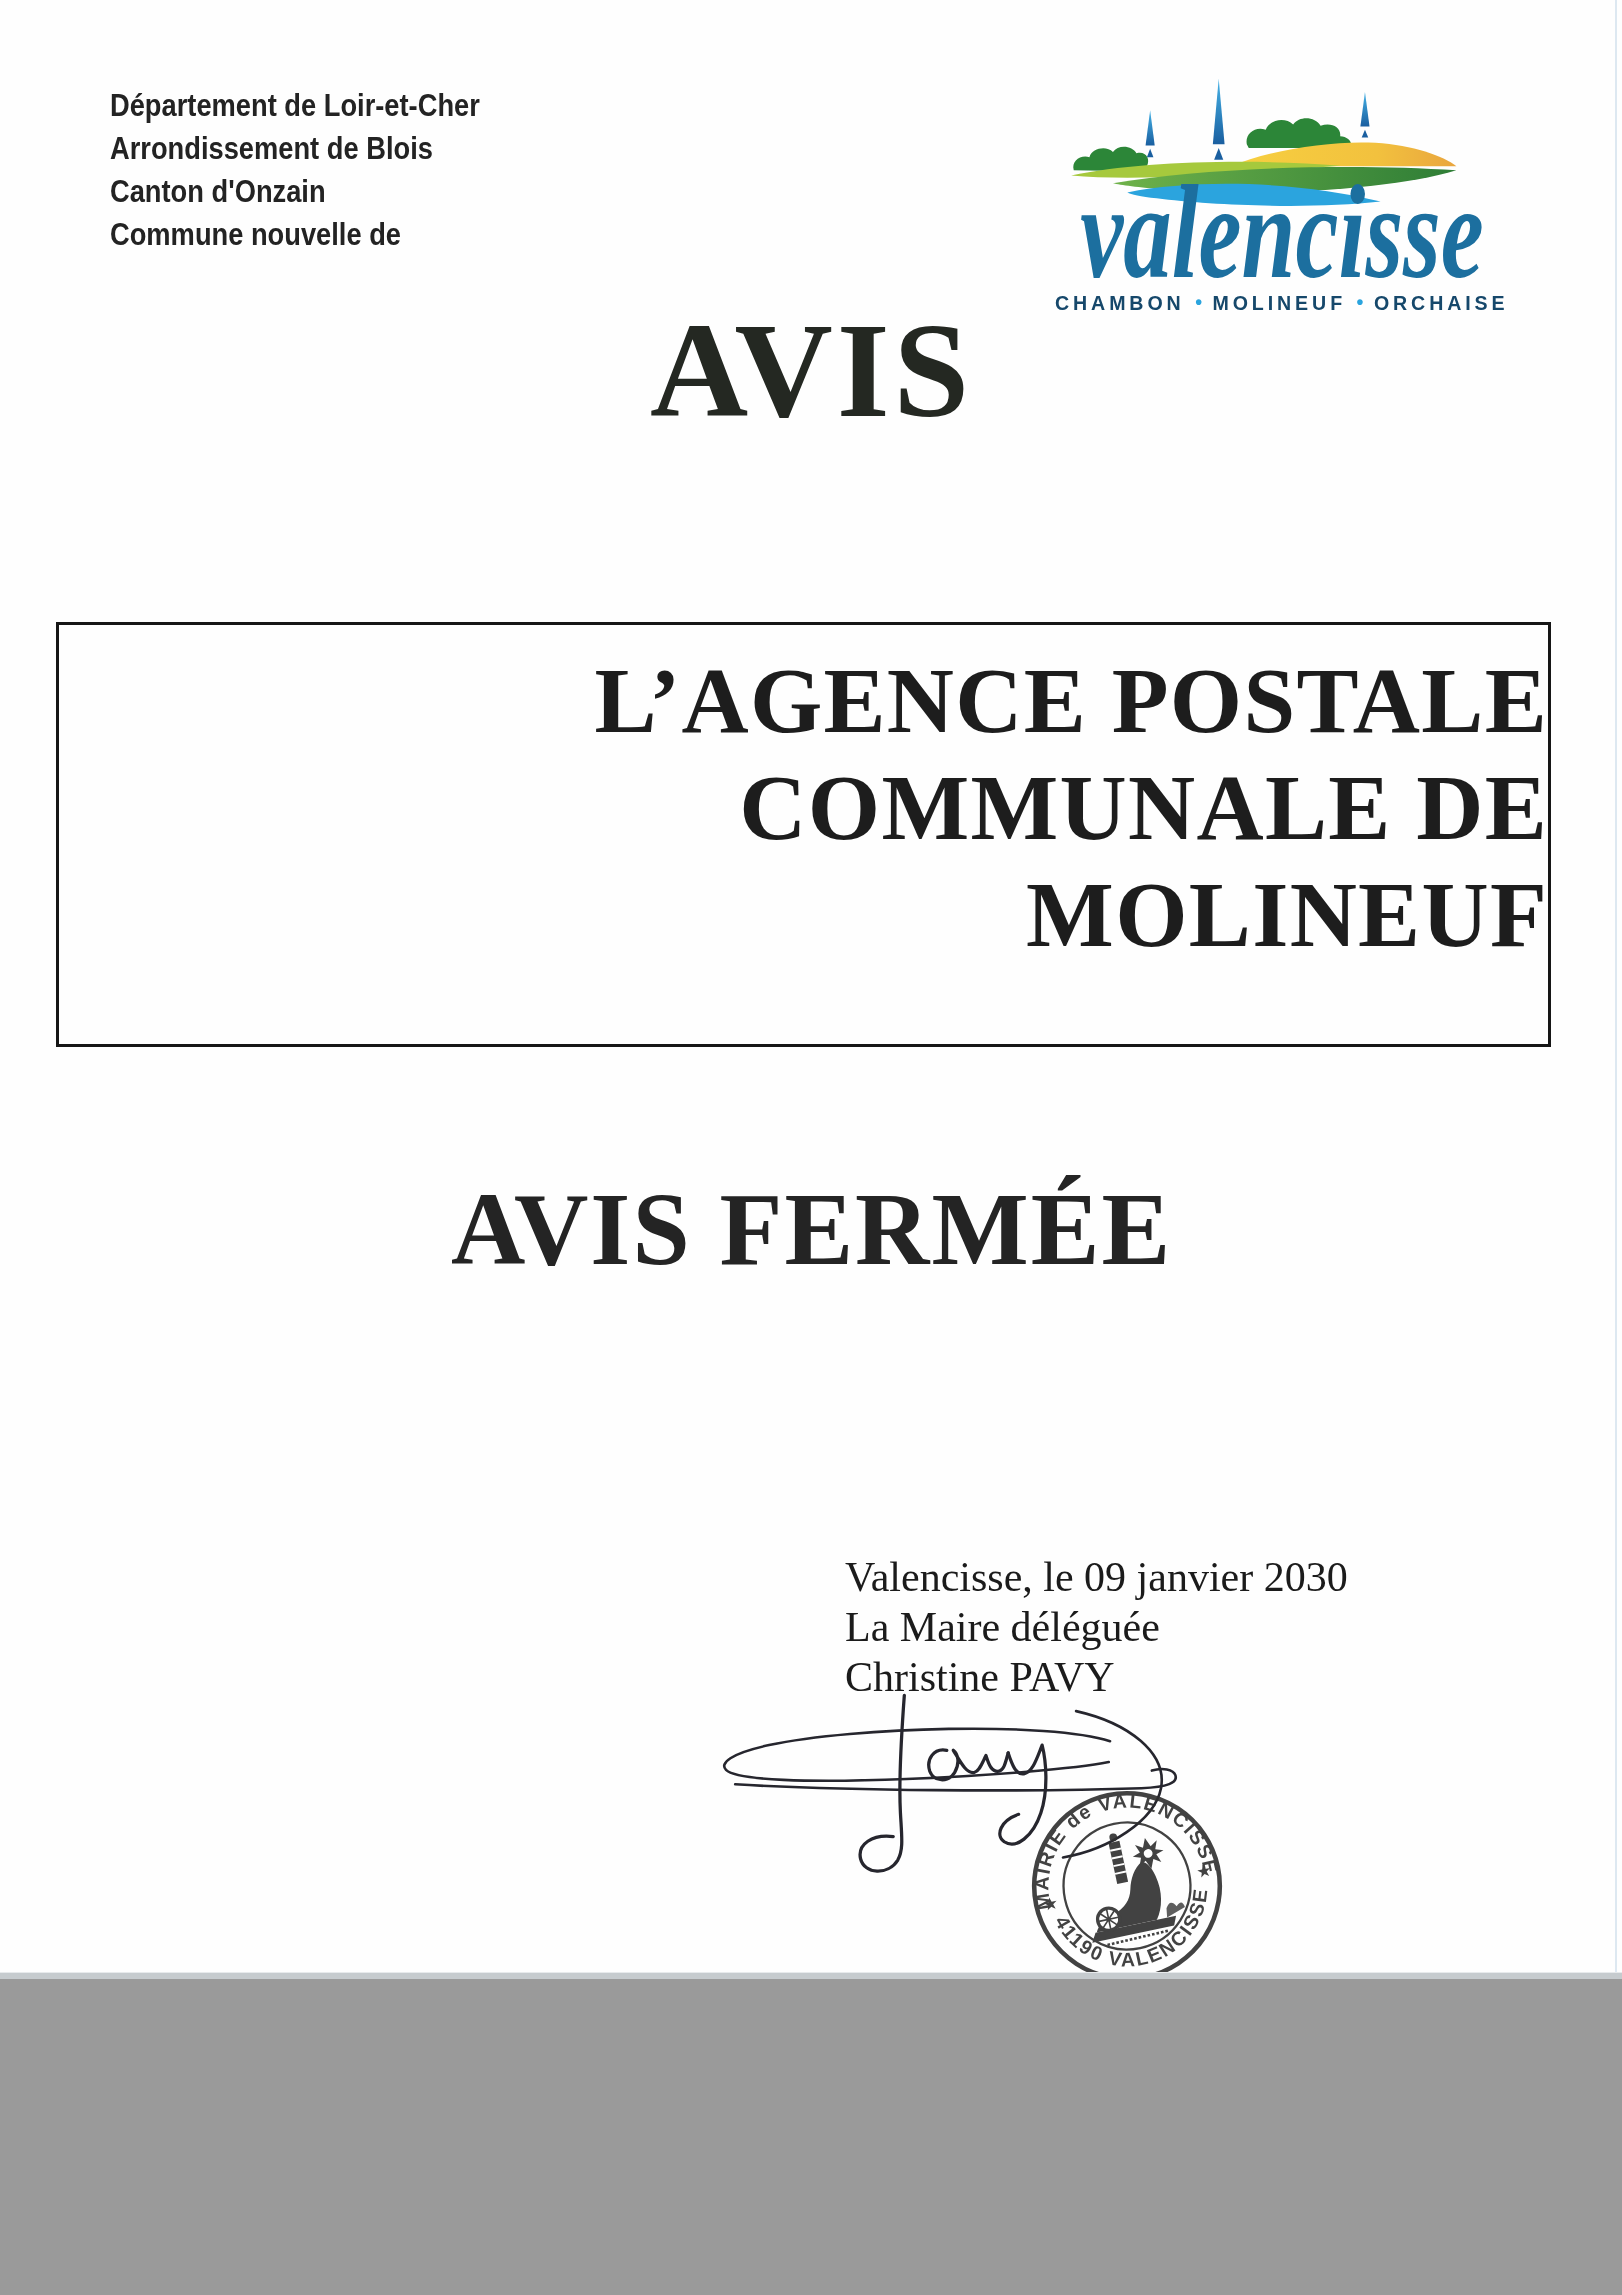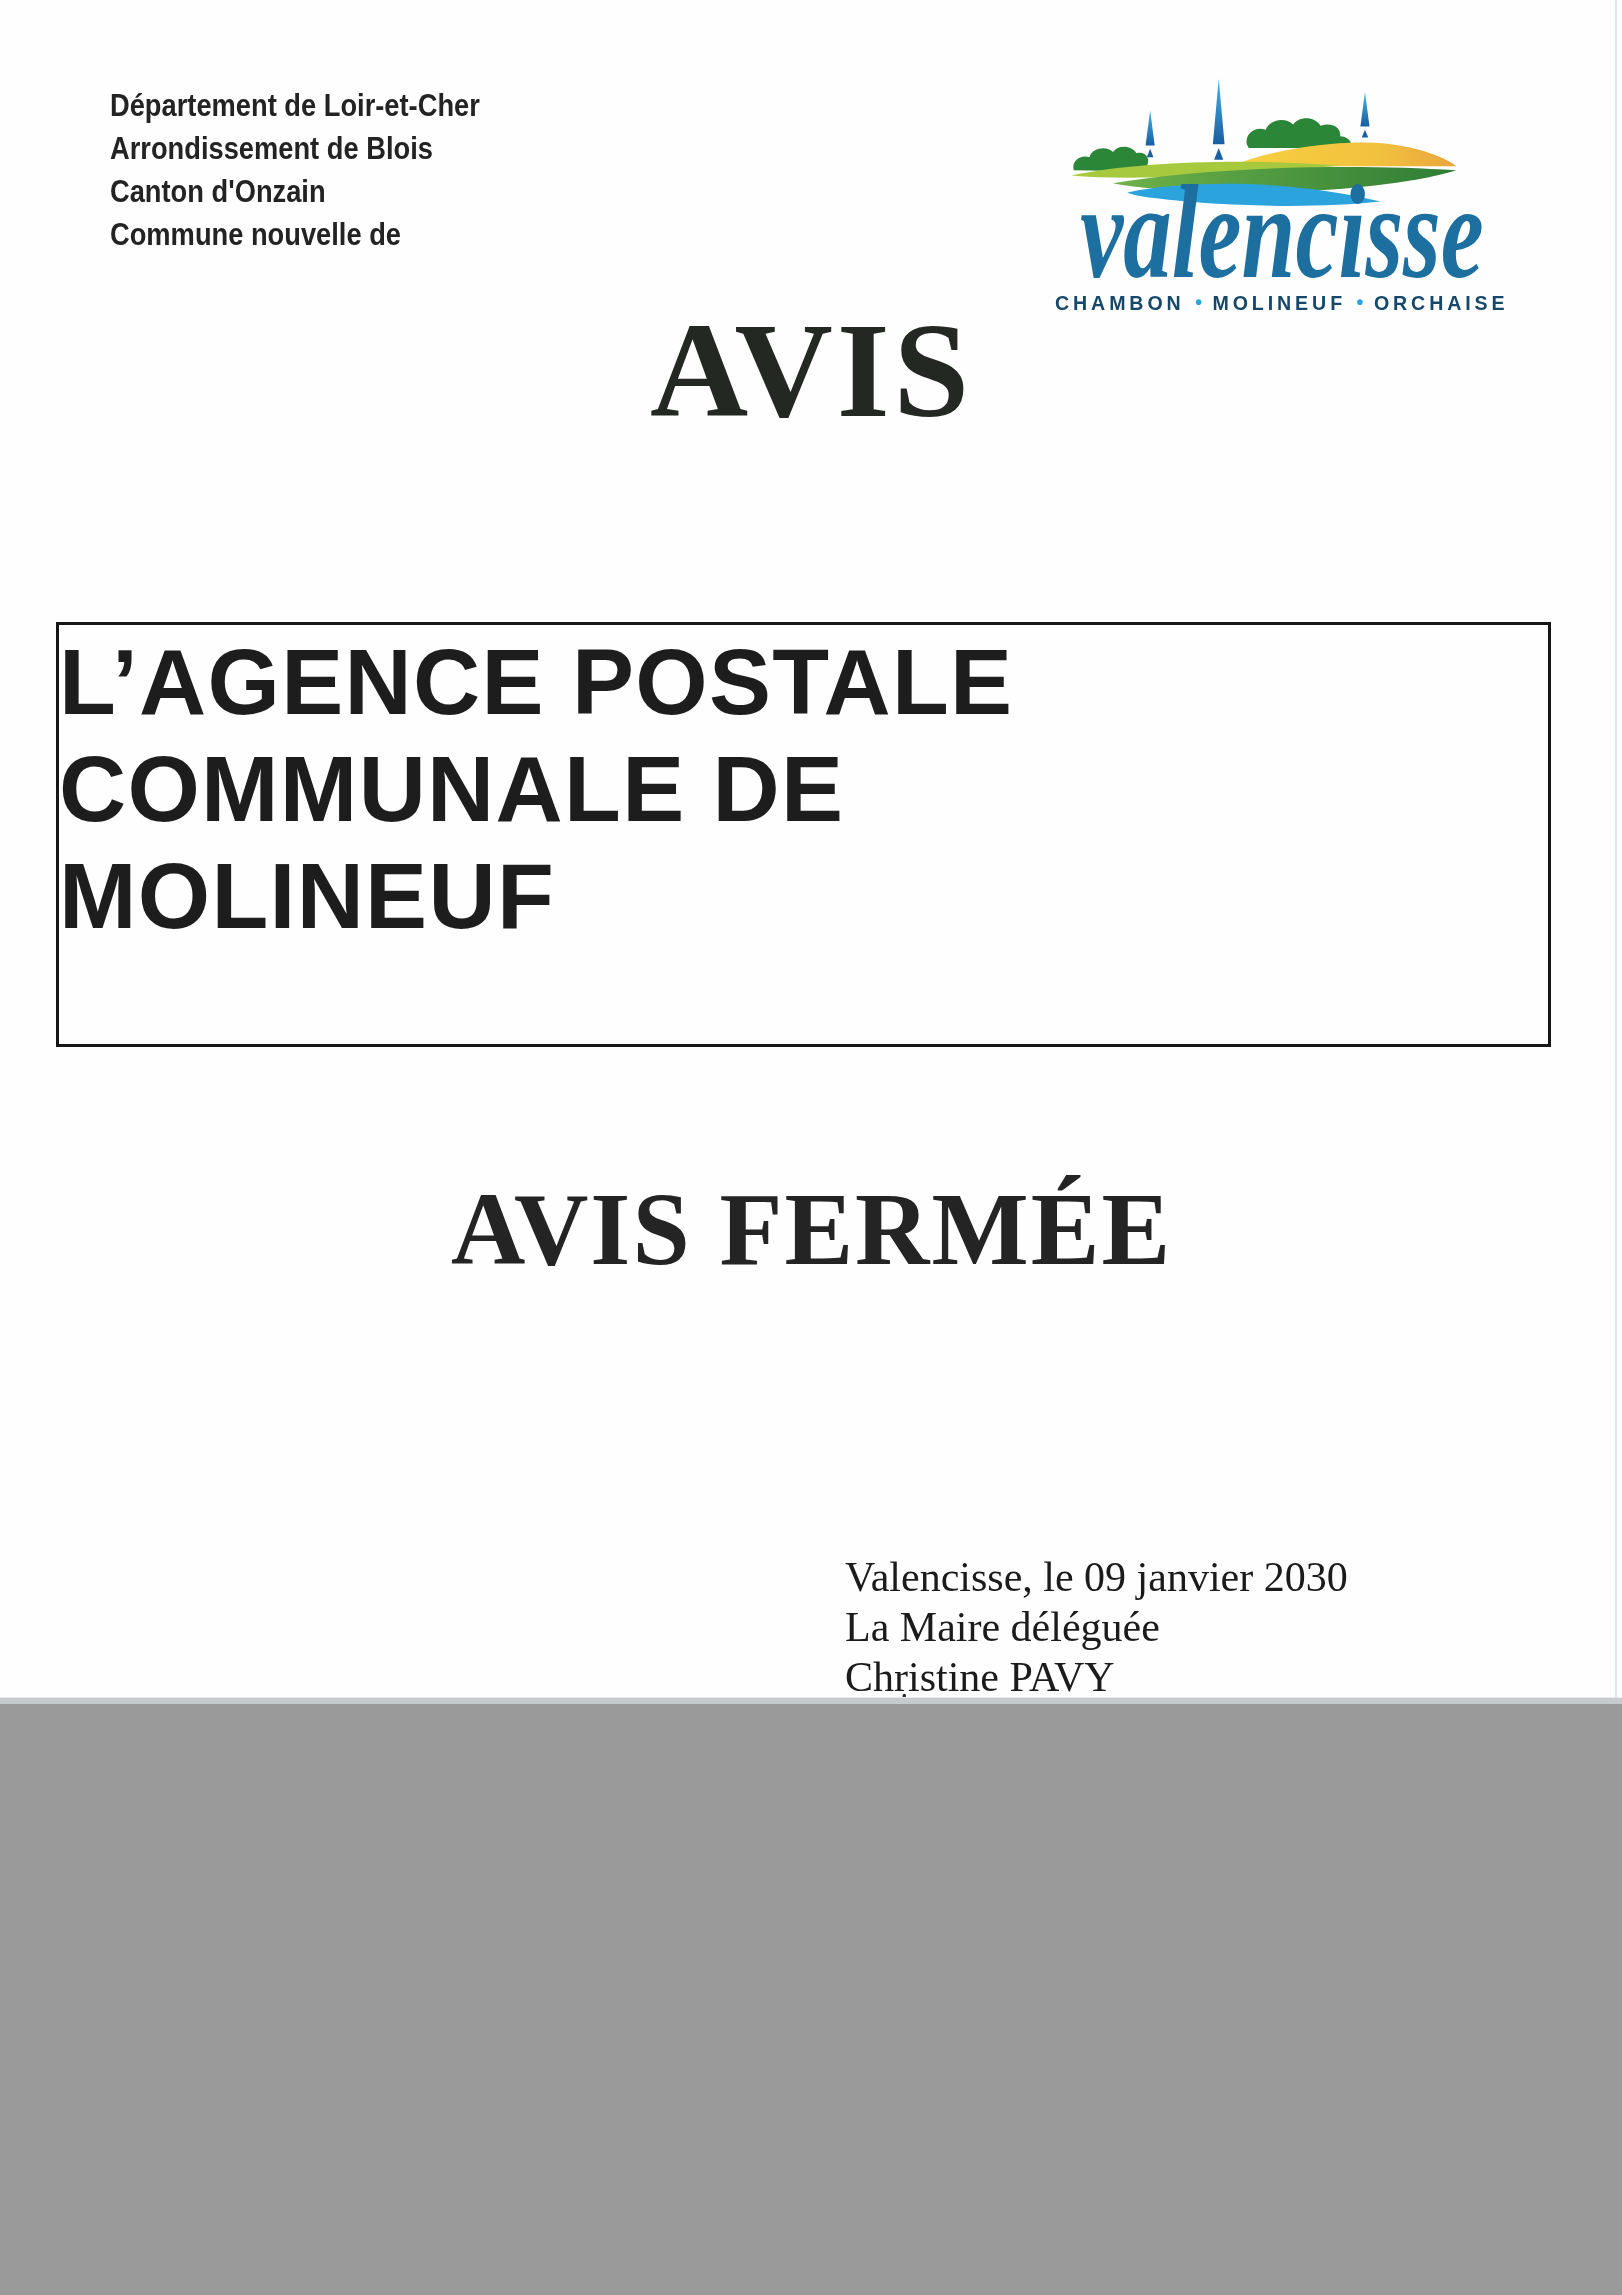--- a/index.html
+++ b/index.html
@@ -1,18 +1,18 @@
 <!DOCTYPE html>
 <html style="font-size:10.5px"><head>
 <meta charset="utf-8">
 <style>
   html,body{margin:0;padding:0;background:#9a9a9a;}
   .page{
     position:relative;
-    width:1623px;height:1704px;
+    width:1623px;height:1979px;
     background:#fefefe;
     overflow:hidden;
     font-family:"Liberation Serif","DejaVu Serif",serif;
     color:#1c1c1c;
   }
   
   .admin-header{
     position:absolute;left:110px;top:84px;
     font-family:"Liberation Sans","DejaVu Sans",sans-serif;
     font-weight:bold;font-size:31px;line-height:43px;
@@ -37,22 +37,22 @@
     text-align:center;font-weight:bold;font-size:136px;line-height:1;
     letter-spacing:3.9px;color:#23272283;color:#242822;
   }
   
   .notice-box{
     position:absolute;left:56px;top:622px;width:1495px;height:425px;
     border:3.3px solid #161616;box-sizing:border-box;
     background:#fefefe;
   }
   .notice-box .lines{
-    padding-top:4px;text-align:left;
-    font-family:Liberation Sans, sans-serif;
+    padding-top:22px;text-align:right;
+    font-family:Liberation Serif, serif;
     font-weight:bold;font-size:93px;line-height:107px;
     letter-spacing:1.3px;color:#1d1d1d;
   }
   
   .closed-headline{
     position:absolute;left:0;top:1178px;width:1623px;
     text-align:center;font-weight:bold;font-size:103px;line-height:1;
     letter-spacing:2px;color:#242424;
   }
   .closed-dates{

